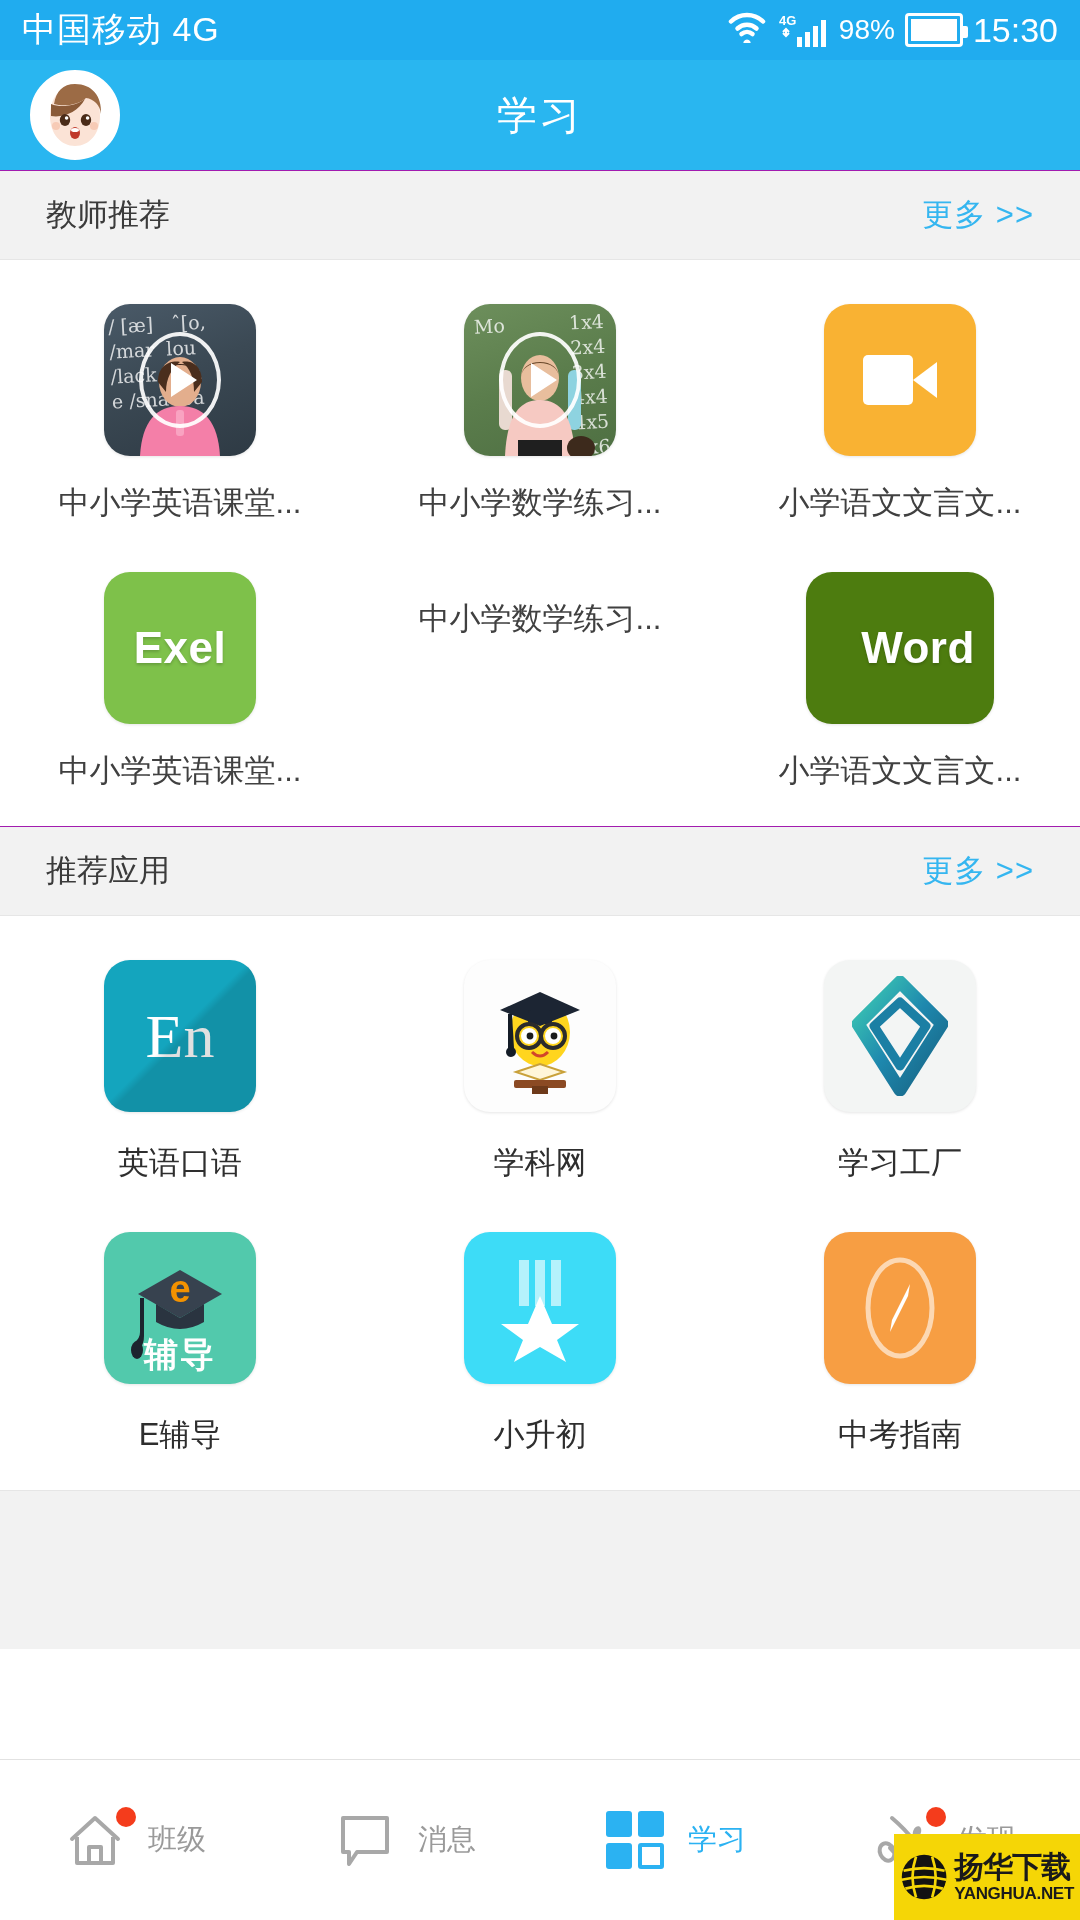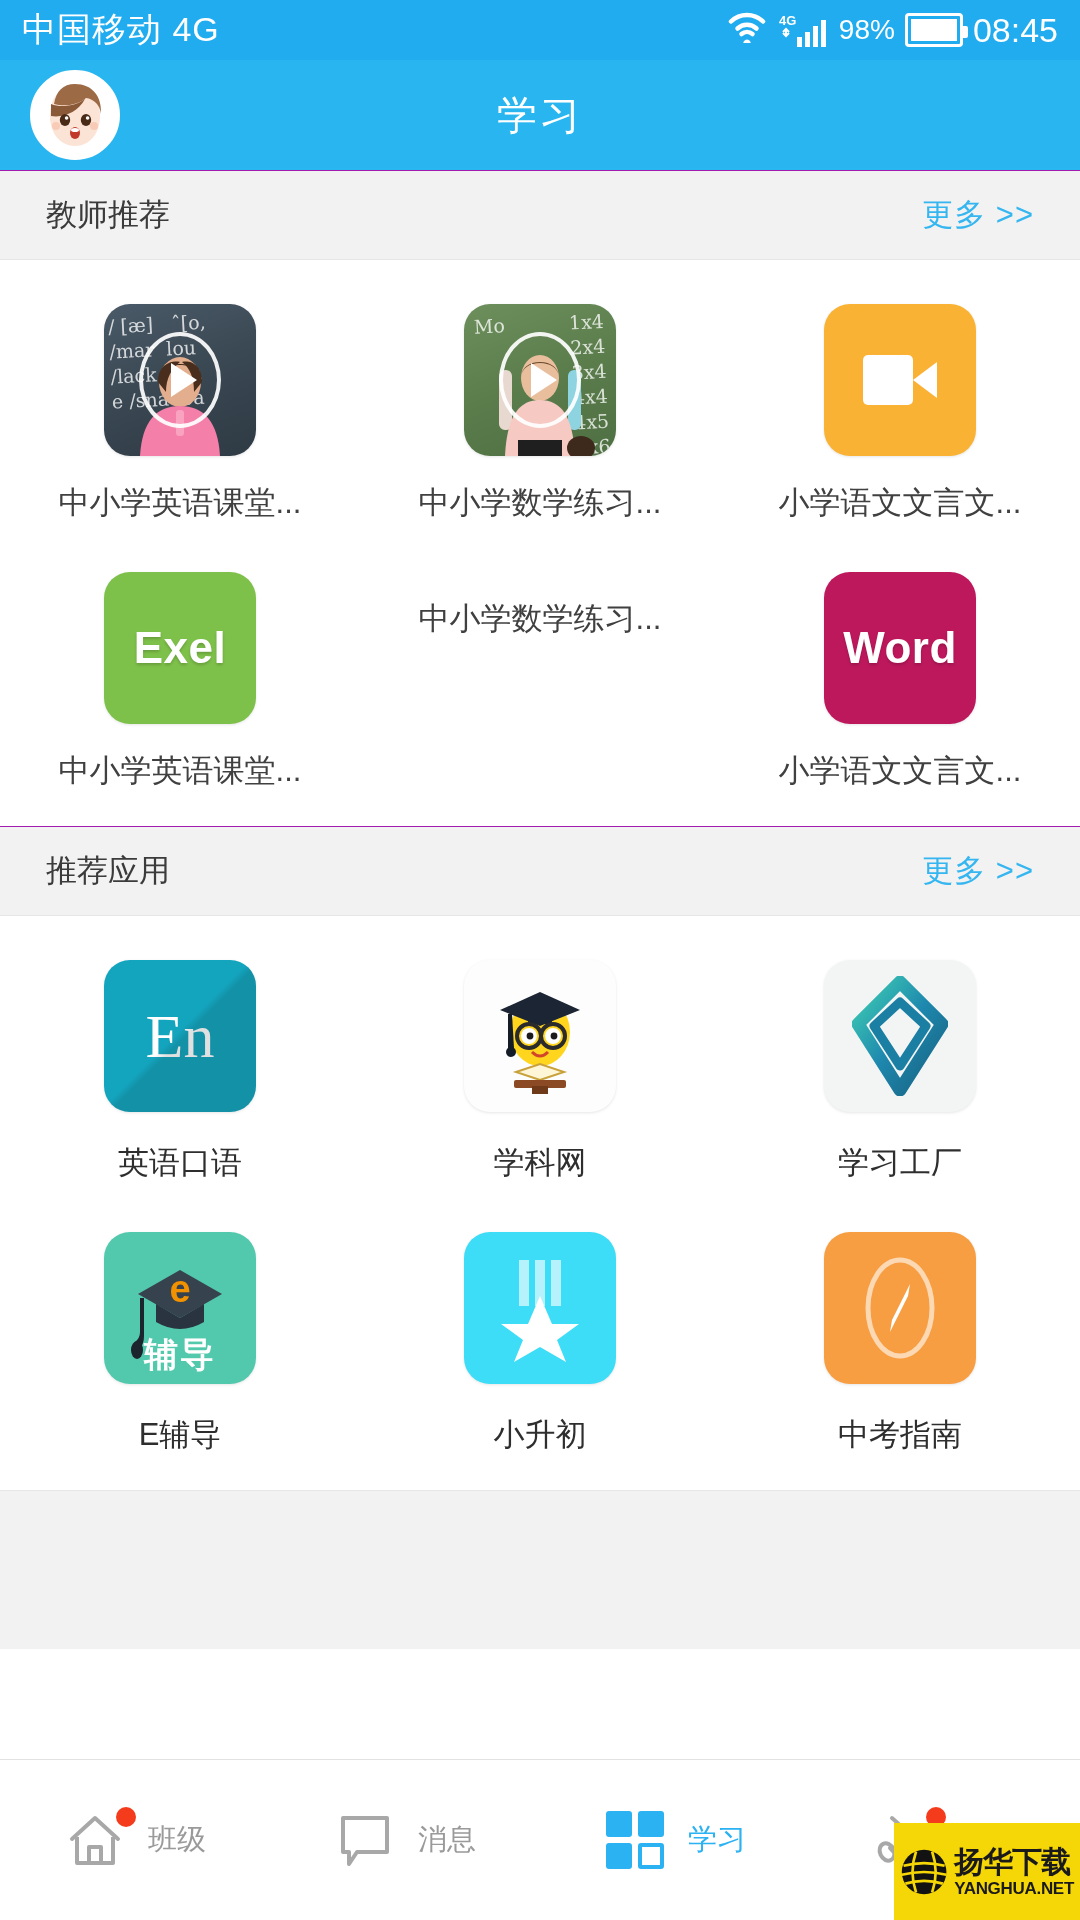--- a/index.html
+++ b/index.html
@@ -201,21 +201,21 @@
     border-left: 26px solid #ffffff;
     border-top: 17px solid transparent;
     border-bottom: 17px solid transparent;
     margin-left: 8px;
   }
 
   
   .t-orange { background: #F9B233; }
   .t-green  { background: #7EC14A; }
   .t-amber  { background: #F9B233; }
-  .t-blue   { background: #be185d; }
+  .t-blue   { background: #4d7c0f; padding-left: 36px; }
   .t-teal   { background: #14A5BE; }
   .t-white  { background: #FDFDFD; }
   .t-ghost  { background: #F3F5F4; }
   .t-mint   { background: #52C9AC; }
   .t-cyan   { background: #3DDCF7; }
   .t-sun    { background: #F79E43; }
 
   .tile-text {
     color: #ffffff;
     font-size: 44px;
@@ -316,21 +316,21 @@
     border: 4px solid #2BB2F2;
     box-sizing: border-box;
   }
 
   
   .watermark {
     position: absolute;
     right: 0;
     bottom: 0;
     width: 186px;
-    height: 97px;
+    height: 86px;
     background: #F5D606;
     display: flex;
     align-items: center;
     gap: 6px;
     padding: 0 6px;
     box-sizing: border-box;
   }
   .wm-text {
     display: flex;
     flex-direction: column;
@@ -371,21 +371,21 @@
         <rect x="18" y="25" width="5" height="10" fill="#fff"></rect>
         <rect x="26" y="20" width="5" height="15" fill="#fff"></rect>
         <rect x="34" y="14" width="5" height="21" fill="#fff"></rect>
         <rect x="42" y="8" width="5" height="27" fill="#fff"></rect>
       </svg>
     </span>
     <span class="pct">98%</span>
     <span class="battery">
         <i></i>
       </span>
-    <span class="clock">08:45</span>
+    <span class="clock">15:30</span>
   </div>
 </div>
 
 <div class="app-header">
   <div class="avatar">
     <svg width="82" height="82" viewBox="0 0 82 82">
       <circle cx="41" cy="41" r="41" fill="#fff"></circle>
       <path d="M41 12 C56 12 66 24 66 42 C66 60 55 72 41 72 C27 72 16 60 16 42 C16 24 26 12 41 12Z" fill="#FBE3D6"></path>
       <path d="M41 10 C58 10 68 22 67 40 C66 31 60 25 52 24 C44 31 30 33 20 30 C22 17 29 10 41 10Z" fill="#9C6B45"></path>
       <path d="M17 30 C27 34 42 32 51 25 C44 38 30 44 17 42 Z" fill="#8A5A38"></path>

